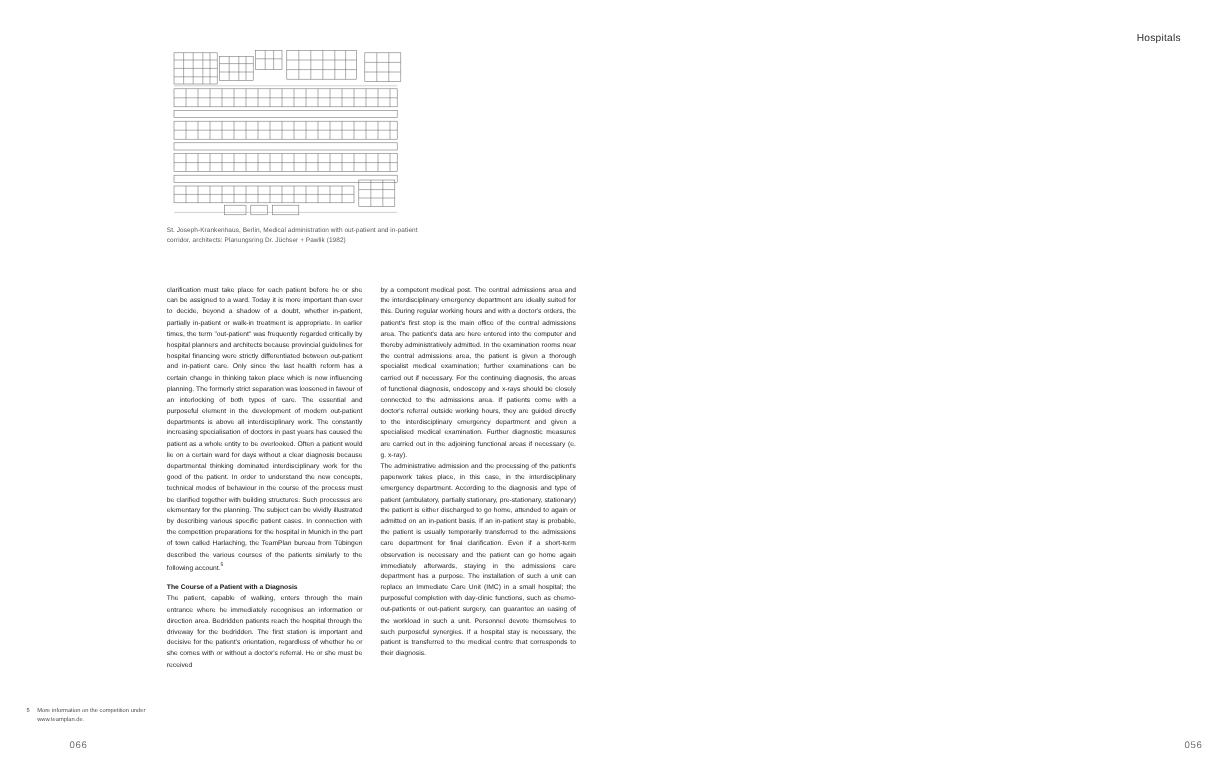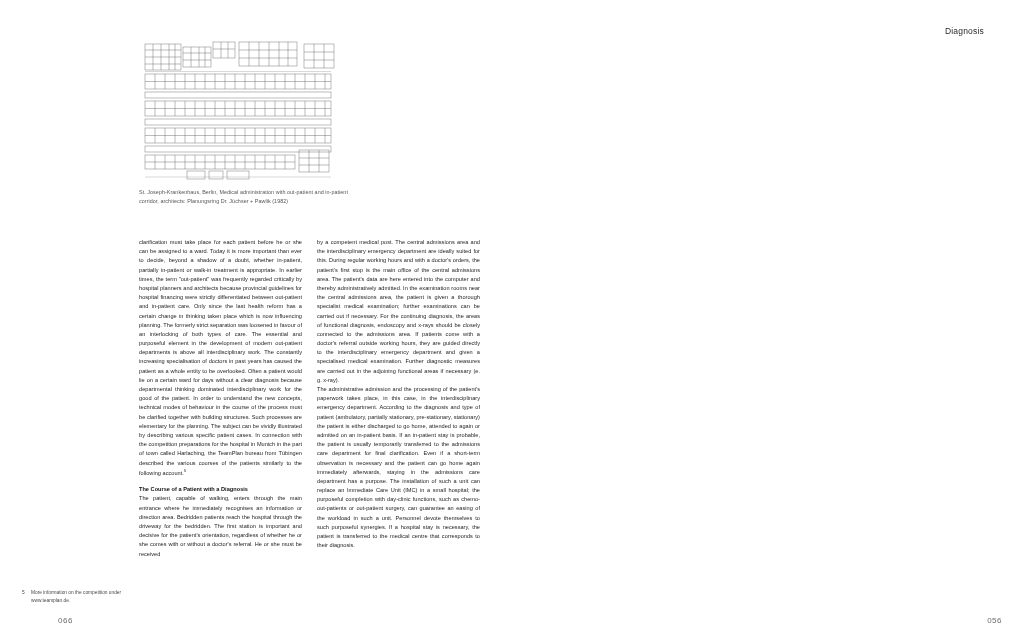--- a/index.html
+++ b/index.html
@@ -185,16 +185,16 @@
   <div class="footnote">
     <span class="fn-num">5</span>
     <span class="fn-body">More information on the competition under www.teamplan.de.</span>
   </div>
 
   <div class="folio folio-left">066</div>
 </div>
 
 <div class="page-right">
 
-  <div class="running-head">Diagnosis</div>
+  <div class="running-head">Hospitals</div>
 
   <div class="folio folio-right">056</div>
 </div>
 
 </body></html>

